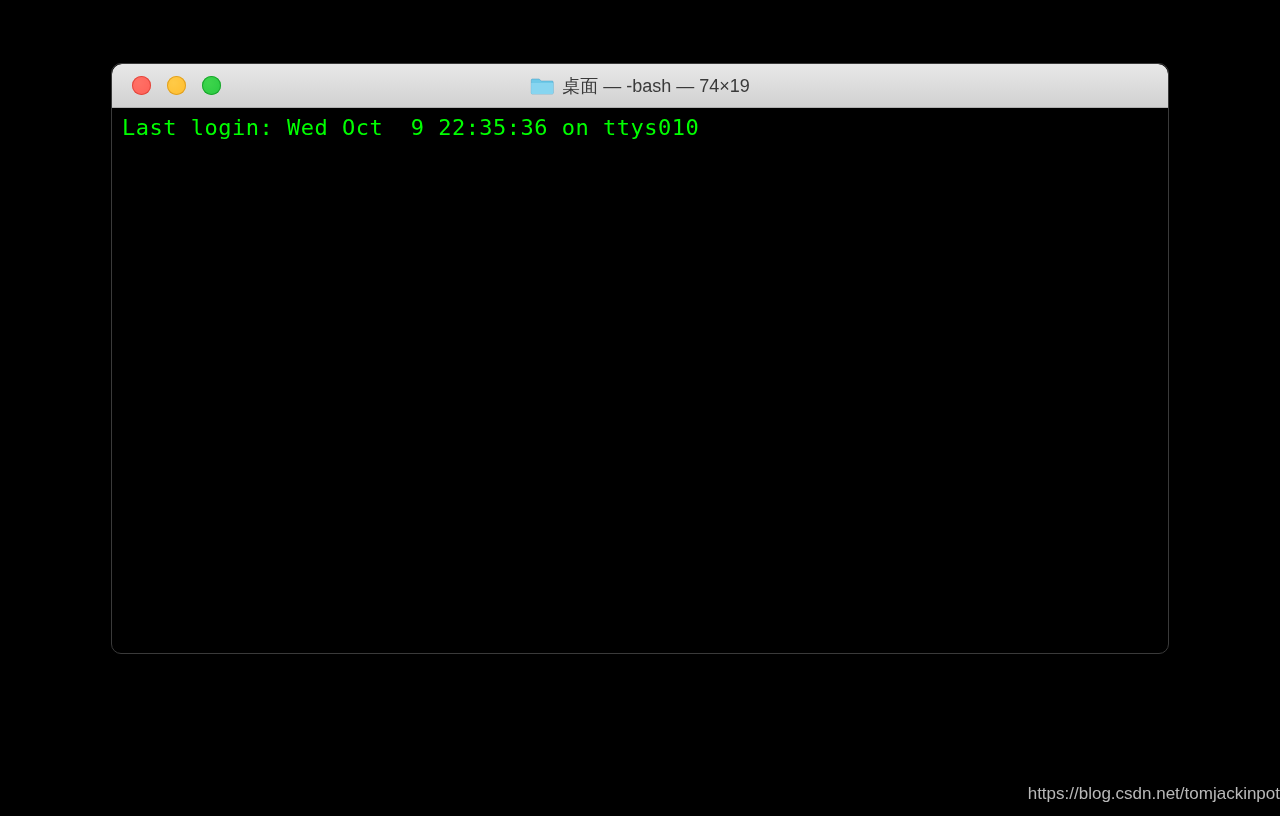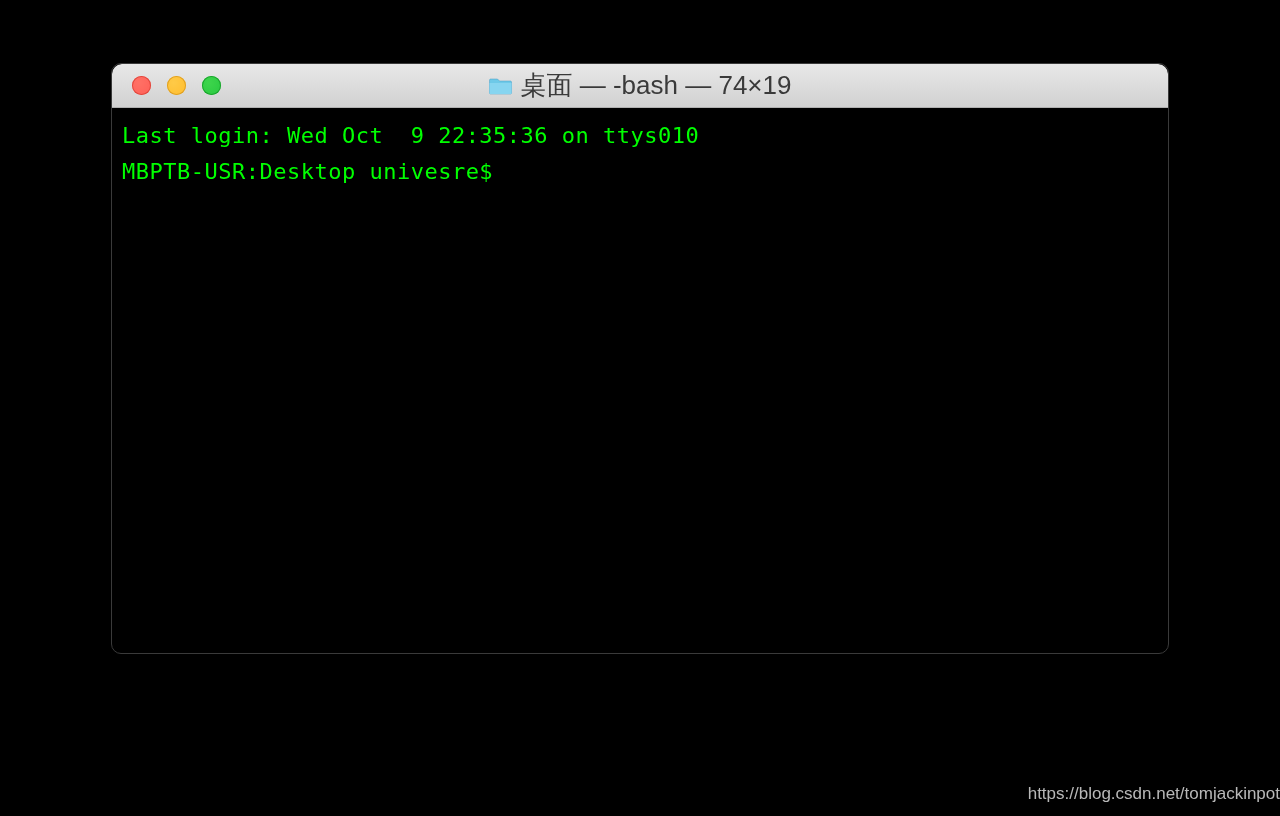--- a/index.html
+++ b/index.html
@@ -70,21 +70,21 @@
     }
     
     .title-content {
       position: absolute;
       left: 50%;
       transform: translateX(-50%);
       display: flex;
       align-items: center;
       gap: 8px;
       color: #3a3a3a;
-      font-size: 26px;
+      font-size: 18px;
       font-weight: 400;
     }
     
     .folder-icon {
       width: 24px;
       height: 20px;
       display: inline-flex;
       align-items: center;
       justify-content: center;
     }
@@ -99,21 +99,20 @@
       font-family: "Menlo", "Monaco", "Consolas", monospace;
       font-size: 22px;
       line-height: 1.25;
       color: #00ff00;
       font-weight: 500;
       letter-spacing: 0.5px;
     }
     
     .terminal-line {
       white-space: pre;
-      margin-top: 8px;
     }
     
     .prompt-cursor {
       display: inline-block;
       width: 14px;
       height: 24px;
       background: transparent;
       vertical-align: text-bottom;
     }
     
@@ -141,17 +140,17 @@
         <svg viewBox="0 0 24 20" fill="none">
           <path d="M2 3 L9 3 L11 5 L22 5 C22.5 5 23 5.5 23 6 L23 17 C23 17.5 22.5 18 22 18 L2 18 C1.5 18 1 17.5 1 17 L1 4 C1 3.5 1.5 3 2 3 Z" fill="#6ec9e8" stroke="#4a9fc7" stroke-width="0.5"></path>
           <path d="M1 7 L23 7 L23 17 C23 17.5 22.5 18 22 18 L2 18 C1.5 18 1 17.5 1 17 Z" fill="#87d5f0"></path>
         </svg>
       </span>
       <span>桌面 — -bash — 74×19</span>
     </div>
   </div>
   <div class="terminal-body">
     <div class="terminal-line">Last login: Wed Oct  9 22:35:36 on ttys010</div>
-    <div class="terminal-line"><span>MBPTB-USR:Desktop univesre$ </span><span class="prompt-cursor"></span></div>
+    <div class="terminal-line"><span class="prompt-cursor"></span></div>
   </div>
 </div>
 
 <div class="watermark">https://blog.csdn.net/tomjackinpot</div>
 
 </body></html>

